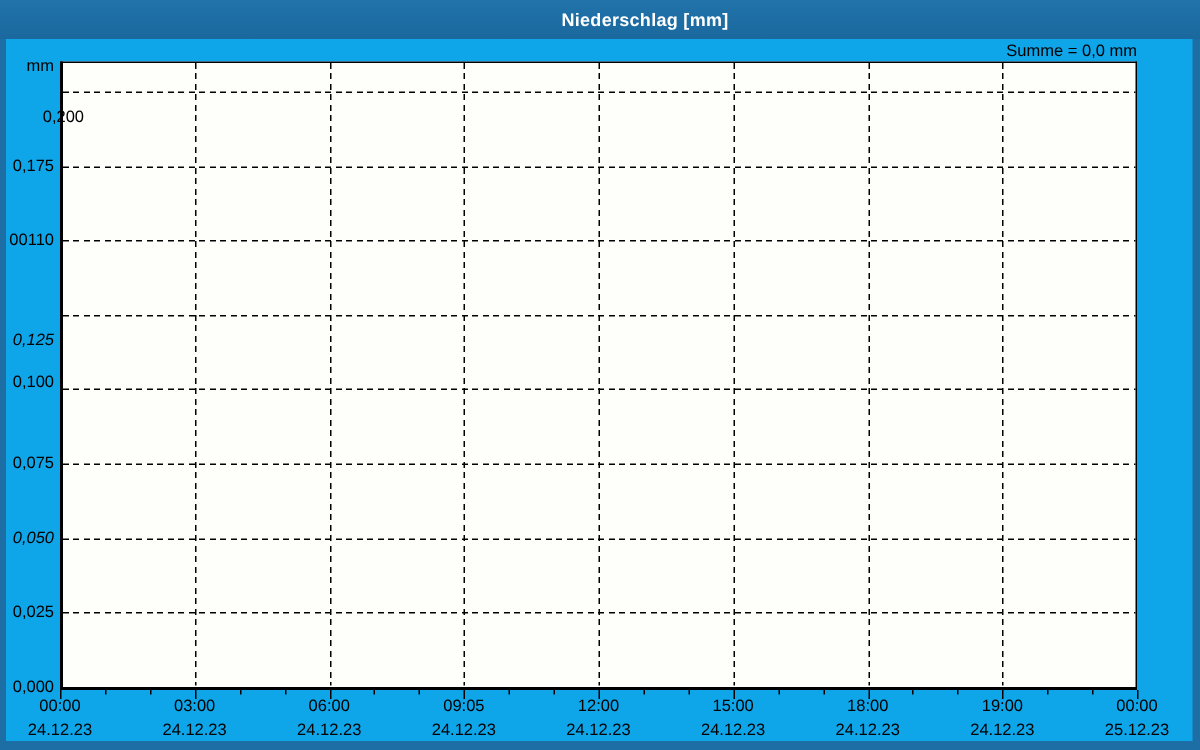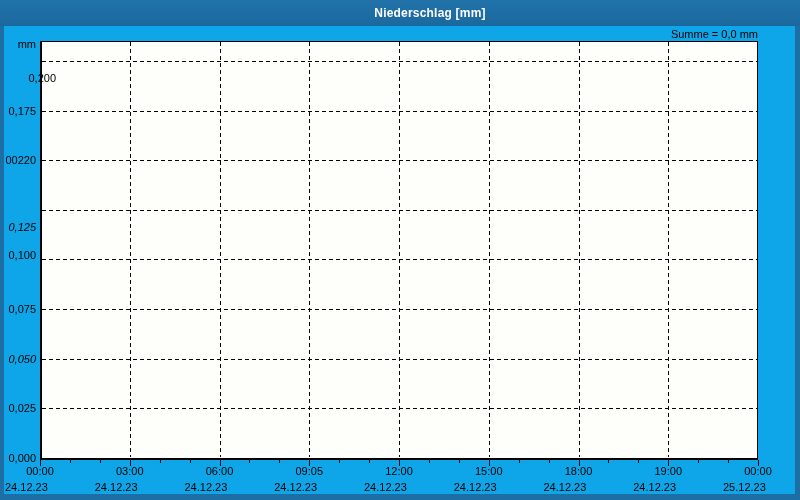--- a/index.html
+++ b/index.html
@@ -29,40 +29,40 @@
     top:12px; left:0; width:32px; text-align:right;
     font-size:11px; color:#000;
   }
   .plot-bg { left:36px; top:15px; width:718px; height:419px; background:#FEFEFB; }
   .axis-line { background:#000; }
   .grid-h { height:1px; background:repeating-linear-gradient(to right, #000 0 4px, transparent 4px 7px); }
   .grid-v { width:1px;  background:repeating-linear-gradient(to bottom, #000 0 4px, transparent 4px 7px); }
   .ytick-label { left:0; width:32px; text-align:right; font-size:11px; color:#000; }
   .tick { width:1px; background:#000; }
   .xtick-time { width:60px; text-align:center; font-size:11px; color:#000; }
-  .xtick-date { width:70px; font-size:11px; color:#000; }
+  .xtick-date { width:70px; text-align:center; font-size:11px; color:#000; }
 </style>
 </head>
 <body>
 
 <div class="window">
   <div class="titlebar">
     <span class="title">Niederschlag [mm]</span>
   </div>
   <div class="content">
     <span class="sum-label">Summe = 0,0 mm</span>
     <span class="unit-label">mm</span>
     <div class="plot-bg"></div>
 
   <div class="grid-h" style="left: 38px; top: 34.8571px; width: 715px;"></div>
       <div class="ytick-label" style="top: 46px; padding-left: 20px;">0,200</div>
       <div class="grid-h" style="left: 38px; top: 84.5px; width: 715px;"></div>
       <div class="ytick-label" style="top: 78.5px;">0,175</div>
       <div class="grid-h" style="left: 38px; top: 134.143px; width: 715px;"></div>
-      <div class="ytick-label" style="top: 128.143px;">00220</div>
+      <div class="ytick-label" style="top: 128.143px;">00110</div>
       <div class="grid-h" style="left: 38px; top: 183.786px; width: 715px;"></div>
       <div class="ytick-label" style="top: 195px; font-style: italic;">0,125</div>
       <div class="grid-h" style="left: 38px; top: 233.429px; width: 715px;"></div>
       <div class="ytick-label" style="top: 223px;">0,100</div>
       <div class="grid-h" style="left: 38px; top: 283.071px; width: 715px;"></div>
       <div class="ytick-label" style="top: 277.071px;">0,075</div>
       <div class="grid-h" style="left: 38px; top: 332.714px; width: 715px;"></div>
       <div class="ytick-label" style="top: 326.714px; font-style: italic;">0,050</div>
       <div class="grid-h" style="left: 38px; top: 382.357px; width: 715px;"></div>
       <div class="ytick-label" style="top: 376.357px;">0,025</div>

